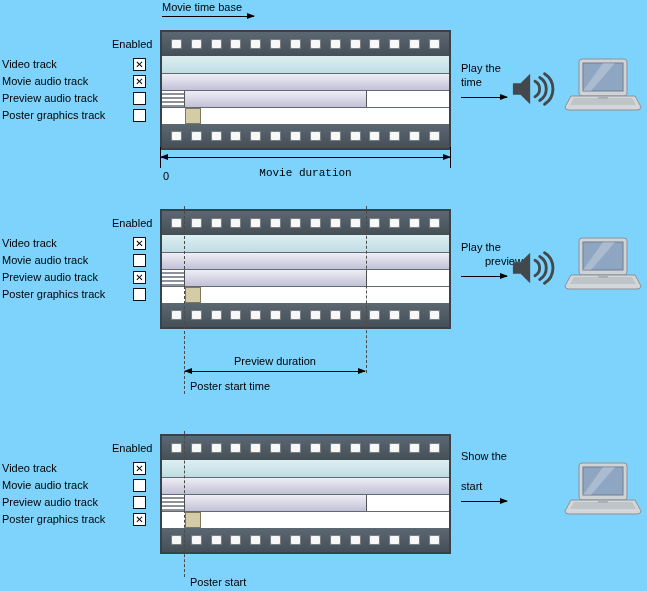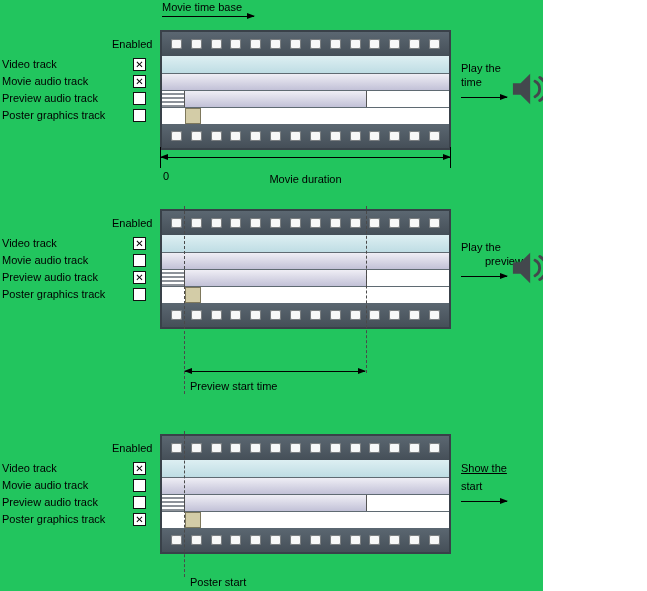--- a/index.html
+++ b/index.html
@@ -1,18 +1,18 @@
 <!DOCTYPE html>
 <html><head>
 <meta charset="utf-8">
 <style>
   * { margin:0; padding:0; box-sizing:border-box; }
   html,body { background:#fff; }
   .canvas {
-    position:relative; width:543px; height:591px; background:#22c55e;
+    position:relative; width:647px; height:591px; background:#7dd3fc;
     font-family:"Liberation Sans","DejaVu Sans",sans-serif;
     font-size:11px; color:#000; overflow:hidden;
   }
   .diagram { position:absolute; left:0; width:647px; }
   .abs { position:absolute; }
   .lbl { position:absolute; white-space:nowrap; line-height:13px; }
   .center { text-align:center; }
   .cb {
     position:absolute; width:13px; height:13px; border:1px solid #111;
     background:#fff; font-size:10px; line-height:11px; text-align:center;
@@ -140,21 +140,21 @@
         <polygon points="21,33 41,5 53,5 29,33" fill="#ffffff" opacity="0.25"></polygon>
         <path d="M9 38 L73 38 L79 49 Q79 52 75 52 L7 52 Q3 52 3 49 Z" fill="#d4d7da" stroke="#8b9197"></path>
         <path d="M12 40 L70 40 L74 47 L8 47 Z" fill="#bfc4c8"></path>
         <rect x="36" y="38" width="10" height="3" rx="1.5" fill="#aab0b5"></rect>
       </svg>
     </span>
 
     <div class="tick" style="left:160px;top:126px;height:21px;"></div>
     <div class="tick" style="left:450px;top:126px;height:21px;"></div>
     <div class="h-arrow a-left a-right" style="left:161px;top:136px;width:289px;"></div>
-    <div class="lbl center" style="left:160px;top:152px;width:291px;">Movie duration</div>
+    <div class="lbl center" style="left:160px;top:146px;width:291px;font-family:Liberation Mono, monospace;">Movie duration</div>
     <div class="lbl" style="left:163px;top:149px;">0</div>
   </div>
 
   <div class="diagram" style="top:200px;height:200px;">
     <div class="lbl" style="left:112px;top:17px;">Enabled</div>
 
     <div class="lbl" style="left:2px;top:37px;">Video track</div>
     <div class="lbl" style="left:2px;top:54px;">Movie audio track</div>
     <div class="lbl" style="left:2px;top:71px;">Preview audio track</div>
     <div class="lbl" style="left:2px;top:88px;">Poster graphics track</div>
@@ -227,22 +227,23 @@
       <svg width="82" height="58" viewBox="0 0 82 58">
         <rect x="17" y="1" width="48" height="37" rx="3" fill="#cfd3d6" stroke="#8b9197"></rect>
         <rect x="21" y="5" width="40" height="28" fill="#8fa6c2" stroke="#6f7d90"></rect>
         <polygon points="21,33 41,5 53,5 29,33" fill="#ffffff" opacity="0.25"></polygon>
         <path d="M9 38 L73 38 L79 49 Q79 52 75 52 L7 52 Q3 52 3 49 Z" fill="#d4d7da" stroke="#8b9197"></path>
         <path d="M12 40 L70 40 L74 47 L8 47 Z" fill="#bfc4c8"></path>
         <rect x="36" y="38" width="10" height="3" rx="1.5" fill="#aab0b5"></rect>
       </svg>
     </span>
 
+    <div class="lbl center" style="left:184px;top:155px;width:182px;">Preview duration</div>
     <div class="h-arrow a-left a-right" style="left:185px;top:171px;width:180px;"></div>
-    <div class="lbl" style="left:190px;top:180px;">Preview start time</div>
+    <div class="lbl" style="left:190px;top:180px;">Poster start time</div>
   </div>
 
   <div class="diagram" style="top:425px;height:166px;">
     <div class="lbl" style="left:112px;top:17px;">Enabled</div>
 
     <div class="lbl" style="left:2px;top:37px;">Video track</div>
     <div class="lbl" style="left:2px;top:54px;">Movie audio track</div>
     <div class="lbl" style="left:2px;top:71px;">Preview audio track</div>
     <div class="lbl" style="left:2px;top:88px;">Poster graphics track</div>
 
@@ -290,21 +291,21 @@
           <span class="hole"></span>
           <span class="hole"></span>
           <span class="hole"></span>
           <span class="hole"></span>
           <span class="hole"></span>
         </div>
     </div>
 
     <div class="dash-v" style="left:184px;top:6px;height:146px;"></div>
 
-    <div class="lbl" style="left:461px;top:37px;text-decoration:underline;">Show the</div>
+    <div class="lbl" style="left:461px;top:25px;">Show the</div>
     <div class="lbl" style="left:461px;top:55px;">start</div>
     <div class="h-arrow a-right" style="left:461px;top:76px;width:46px;"></div>
 
     <span class="abs" style="left:562px;top:37px;">
       <svg width="82" height="58" viewBox="0 0 82 58">
         <rect x="17" y="1" width="48" height="37" rx="3" fill="#cfd3d6" stroke="#8b9197"></rect>
         <rect x="21" y="5" width="40" height="28" fill="#8fa6c2" stroke="#6f7d90"></rect>
         <polygon points="21,33 41,5 53,5 29,33" fill="#ffffff" opacity="0.25"></polygon>
         <path d="M9 38 L73 38 L79 49 Q79 52 75 52 L7 52 Q3 52 3 49 Z" fill="#d4d7da" stroke="#8b9197"></path>
         <path d="M12 40 L70 40 L74 47 L8 47 Z" fill="#bfc4c8"></path>

